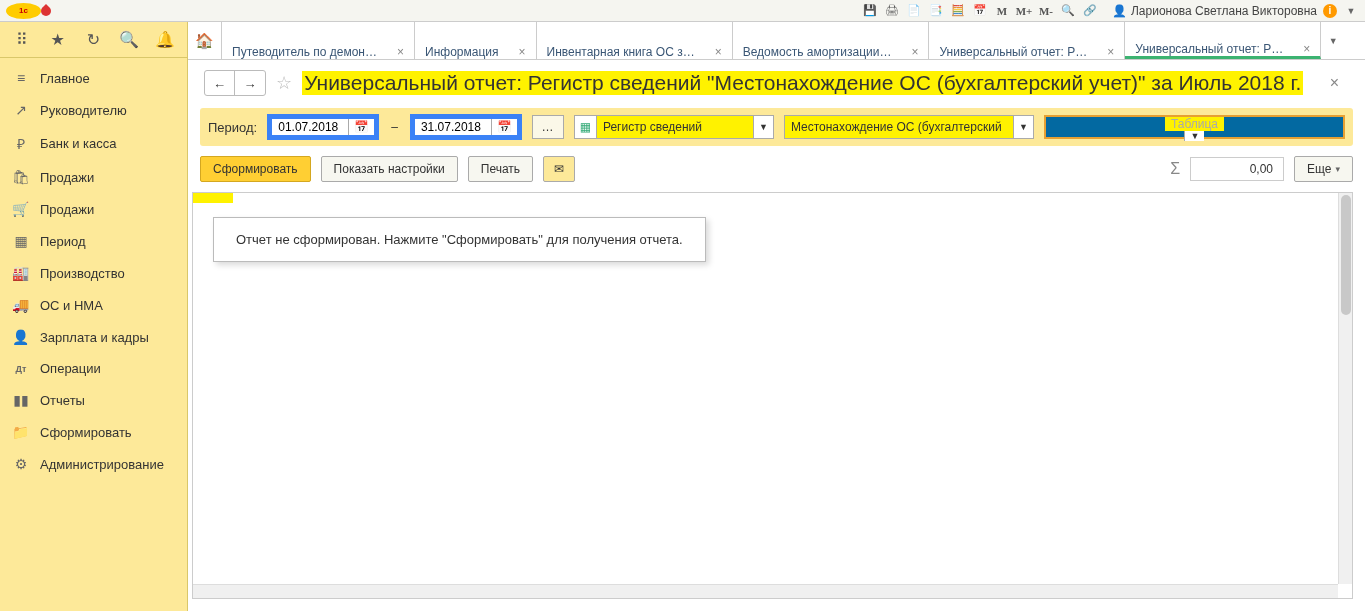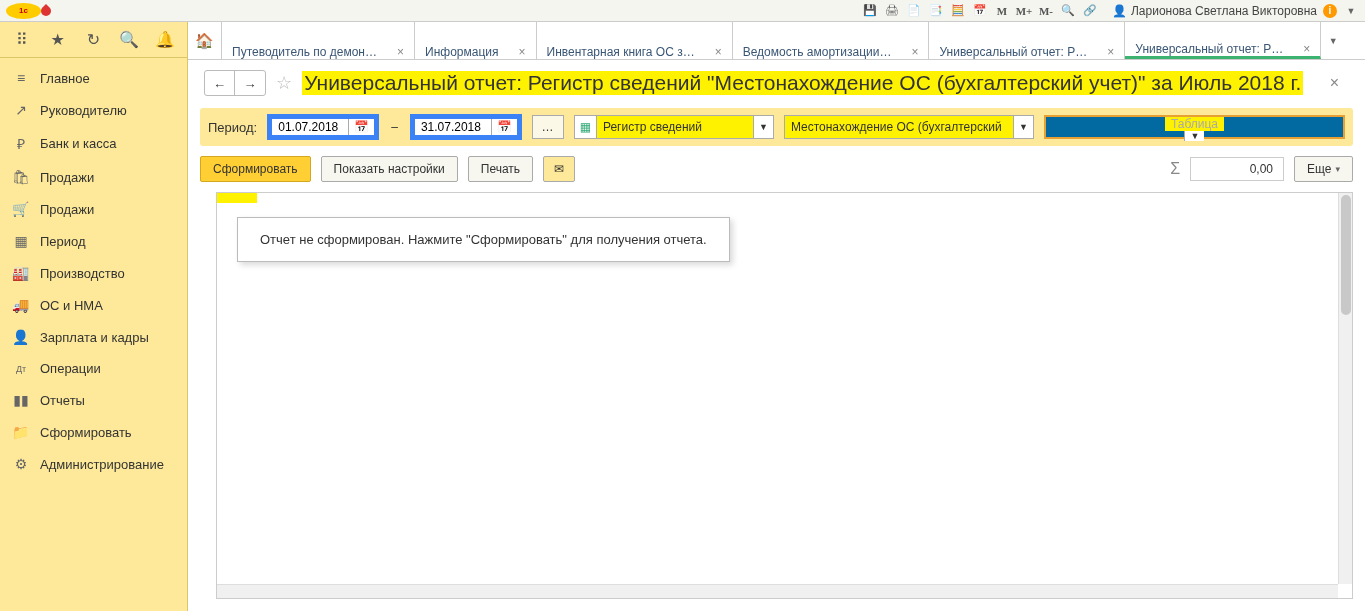--- a/index.html
+++ b/index.html
@@ -69,21 +69,21 @@
   .action-row { margin:4px 12px; display:flex; align-items:center; gap:10px; }
   .btn { height:26px; border:1px solid #aaa; background:#f7f7f0; padding:0 12px; display:flex; align-items:center; cursor:pointer; font-size:12px; border-radius:2px;}
   .btn.primary { background:#ffcf33; border-color:#d4a720; font-weight:normal; }
   .btn.mail { width:32px; padding:0; justify-content:center; background:#fde999; }
   .action-row .flex { flex:1; }
   .sum-sigma { font-size:16px; color:#888; }
   .sum-val { width:94px; height:24px; border:1px solid #ccc; text-align:right; padding:0 10px; line-height:22px; background:#fff; }
   .more-menu { display:flex; align-items:center; gap:4px; }
 
   
-  .report-area { flex:1; margin:6px 12px 12px 28px; border:1px solid #ccc; position:relative; background:#fff; overflow:hidden;}
+  .report-area { flex:1; margin:6px 12px 12px 4px; border:1px solid #ccc; position:relative; background:#fff; overflow:hidden;}
   .ra-top { height:10px; background:#fff200; width:40px; position:absolute; top:0; left:0;}
   .tooltip-box { position:absolute; top:24px; left:20px; border:1px solid #bbb; background:#fff; padding:14px 22px; box-shadow:3px 3px 6px rgba(0,0,0,.15); font-size:13px;}
   .ra-scrollbar { position:absolute; right:0; top:0; bottom:14px; width:14px; background:#f0f0f0; border-left:1px solid #ddd;}
   .ra-thumb { position:absolute; right:1px; top:2px; width:10px; height:120px; background:#c8c8c8; border-radius:5px;}
   .ra-hscroll { position:absolute; left:0; right:14px; bottom:0; height:14px; background:#f0f0f0; border-top:1px solid #ddd;}
 </style>
 </head>
 <body>
 
 <div class="titlebar">
@@ -152,21 +152,21 @@
         </div>
       <div class="sb-item">
           <span class="sb-icon">🚚</span>
           <span>ОС и НМА</span>
         </div>
       <div class="sb-item">
           <span class="sb-icon">👤</span>
           <span>Зарплата и кадры</span>
         </div>
       <div class="sb-item">
-          <span class="sb-icon" style="font-size:9px;font-weight:normal;">Дт</span>
+          <span class="sb-icon" style="font-size:9px;font-weight:bold;">Дт</span>
           <span>Операции</span>
         </div>
       <div class="sb-item">
           <span class="sb-icon">▮▮</span>
           <span>Отчеты</span>
         </div>
       <div class="sb-item">
           <span class="sb-icon">📁</span>
           <span>Сформировать</span>
         </div>

